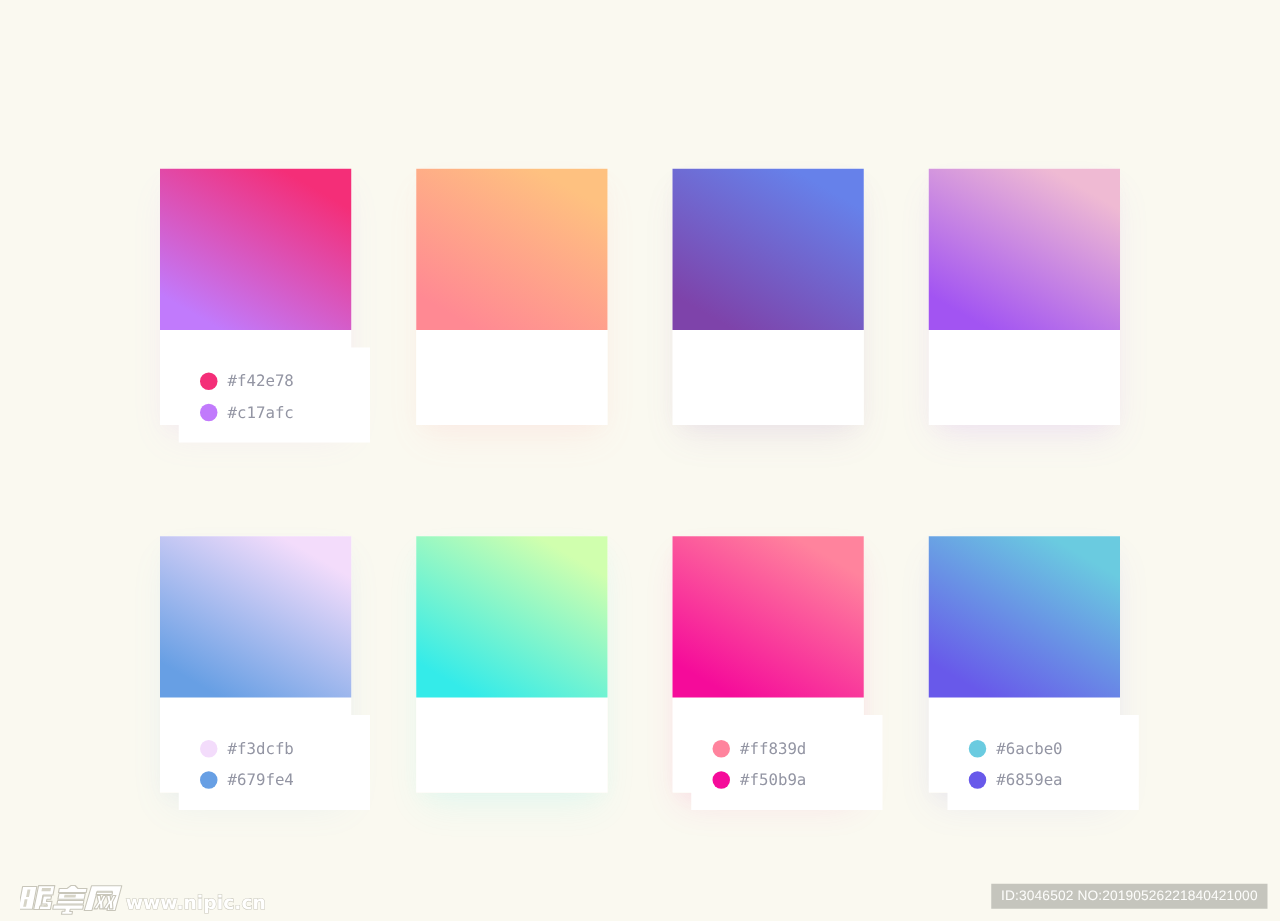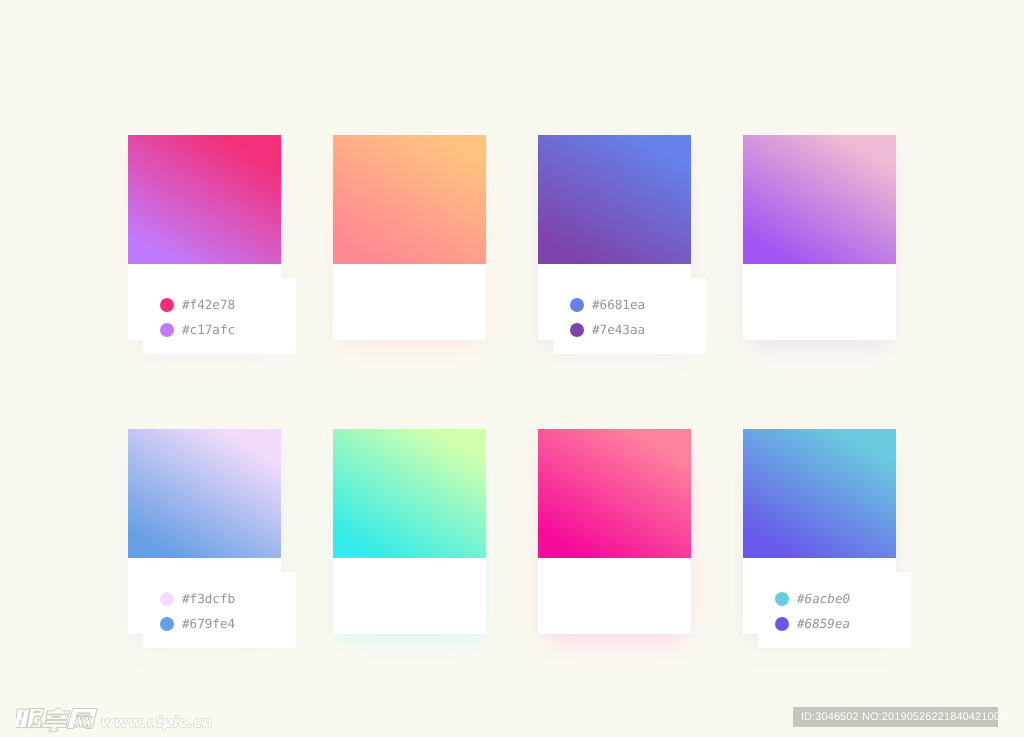--- a/index.html
+++ b/index.html
@@ -23,26 +23,26 @@
   .hex{position:absolute;left:22px;top:0;font-size:12.6px;line-height:14px;
        color:#9395a3;white-space:pre;}
 
   
   #watermark{position:absolute;left:16px;top:704px;height:32px;}
   #wm-logo{position:absolute;left:0;top:0;}
   .wm-stroke{fill:#ffffff;stroke:#c8c6ba;stroke-width:0.9;
              stroke-linejoin:round;stroke-linecap:round;}
   .wm-hole{fill:#d6d4c7;stroke:none;}
   #wm-url{position:absolute;left:84.5px;top:7px;
-      font-family:"DejaVu Sans",sans-serif;font-style:italic;font-weight:bold;
+      font-family:"DejaVu Sans",sans-serif;font-weight:bold;
       font-size:15px;line-height:22px;color:#ffffff;white-space:pre;
       -webkit-text-stroke:0.9px #cac8bc;paint-order:stroke fill;}
 
   
-  #idbar{position:absolute;left:793px;top:707px;width:205px;height:20px;
+  #idbar{position:absolute;left:793px;top:707px;width:221px;height:20px;
          background:#c5c5bd;}
   #idbar-text{position:absolute;left:0;top:0;width:221px;height:20px;
       display:flex;align-items:center;justify-content:center;
       font-family:"Liberation Sans",sans-serif;font-size:11px;color:#fdfdfb;
       white-space:pre;letter-spacing:0.1px;}
 </style>
 </head>
 <body>
 
 <div id="stage">
@@ -62,30 +62,20 @@
           </div>
         </div>
       </div>
       <div class="card-shadow" style="left: 333px; top: 135px; box-shadow: rgba(255, 158, 166, 0.125) 0px 14px 28px -6px, rgba(255, 158, 166, 0.055) 0px 5px 16px -4px;"></div>
       <div class="card" style="left: 333px; top: 135px;">
         <div class="swatch" style="background: linear-gradient(30deg, rgb(255, 137, 147) 13%, rgb(254, 193, 128) 85%);"></div>
       </div>
       <div class="card-shadow" style="left: 538px; top: 135px; box-shadow: rgba(149, 101, 185, 0.125) 0px 14px 28px -6px, rgba(149, 101, 185, 0.055) 0px 5px 16px -4px;"></div>
       <div class="card" style="left: 538px; top: 135px;">
         <div class="swatch" style="background: linear-gradient(30deg, rgb(126, 67, 170) 13%, rgb(102, 129, 234) 85%);"></div>
-        <div class="info">
-          <div class="row" style="top: 20px;">
-            <div class="dot" style="background: rgb(102, 129, 234);"></div>
-            <span class="hex">#6681ea</span>
-          </div>
-          <div class="row" style="top: 45px;">
-            <div class="dot" style="background: rgb(126, 67, 170);"></div>
-            <span class="hex">#7e43aa</span>
-          </div>
-        </div>
       </div>
       <div class="card-shadow" style="left: 743px; top: 135px; box-shadow: rgba(179, 115, 244, 0.125) 0px 14px 28px -6px, rgba(179, 115, 244, 0.055) 0px 5px 16px -4px;"></div>
       <div class="card" style="left: 743px; top: 135px;">
         <div class="swatch" style="background: linear-gradient(30deg, rgb(162, 84, 242) 13%, rgb(239, 186, 211) 85%);"></div>
       </div>
       <div class="card-shadow" style="left: 128px; top: 429px; box-shadow: rgba(130, 176, 233, 0.125) 0px 14px 28px -6px, rgba(130, 176, 233, 0.055) 0px 5px 16px -4px;"></div>
       <div class="card" style="left: 128px; top: 429px;">
         <div class="swatch" style="background: linear-gradient(30deg, rgb(103, 159, 228) 13%, rgb(243, 220, 251) 85%);"></div>
         <div class="info">
           <div class="row" style="top: 20px;">
@@ -98,23 +88,33 @@
           </div>
         </div>
       </div>
       <div class="card-shadow" style="left: 333px; top: 429px; box-shadow: rgba(89, 239, 237, 0.125) 0px 14px 28px -6px, rgba(89, 239, 237, 0.055) 0px 5px 16px -4px;"></div>
       <div class="card" style="left: 333px; top: 429px;">
         <div class="swatch" style="background: linear-gradient(30deg, rgb(52, 235, 233) 13%, rgb(208, 255, 174) 85%);"></div>
       </div>
       <div class="card-shadow" style="left: 538px; top: 429px; box-shadow: rgba(247, 55, 172, 0.125) 0px 14px 28px -6px, rgba(247, 55, 172, 0.055) 0px 5px 16px -4px;"></div>
       <div class="card" style="left: 538px; top: 429px;">
         <div class="swatch" style="background: linear-gradient(30deg, rgb(245, 11, 154) 13%, rgb(255, 131, 157) 85%);"></div>
+        <div class="info">
+          <div class="row" style="top: 20px;">
+            <div class="dot" style="background: rgb(255, 131, 157);"></div>
+            <span class="hex">#ff839d</span>
+          </div>
+          <div class="row" style="top: 45px;">
+            <div class="dot" style="background: rgb(245, 11, 154);"></div>
+            <span class="hex">#f50b9a</span>
+          </div>
+        </div>
       </div>
       <div class="card-shadow" style="left: 743px; top: 429px; box-shadow: rgba(131, 119, 238, 0.125) 0px 14px 28px -6px, rgba(131, 119, 238, 0.055) 0px 5px 16px -4px;"></div>
-      <div class="card" style="left: 743px; top: 429px; font-style: italic;">
+      <div class="card" style="left: 743px; top: 429px;">
         <div class="swatch" style="background: linear-gradient(30deg, rgb(104, 89, 234) 13%, rgb(106, 203, 224) 85%);"></div>
         <div class="info">
           <div class="row" style="top: 20px;">
             <div class="dot" style="background: rgb(106, 203, 224);"></div>
             <span class="hex">#6acbe0</span>
           </div>
           <div class="row" style="top: 45px;">
             <div class="dot" style="background: rgb(104, 89, 234);"></div>
             <span class="hex">#6859ea</span>
           </div>

